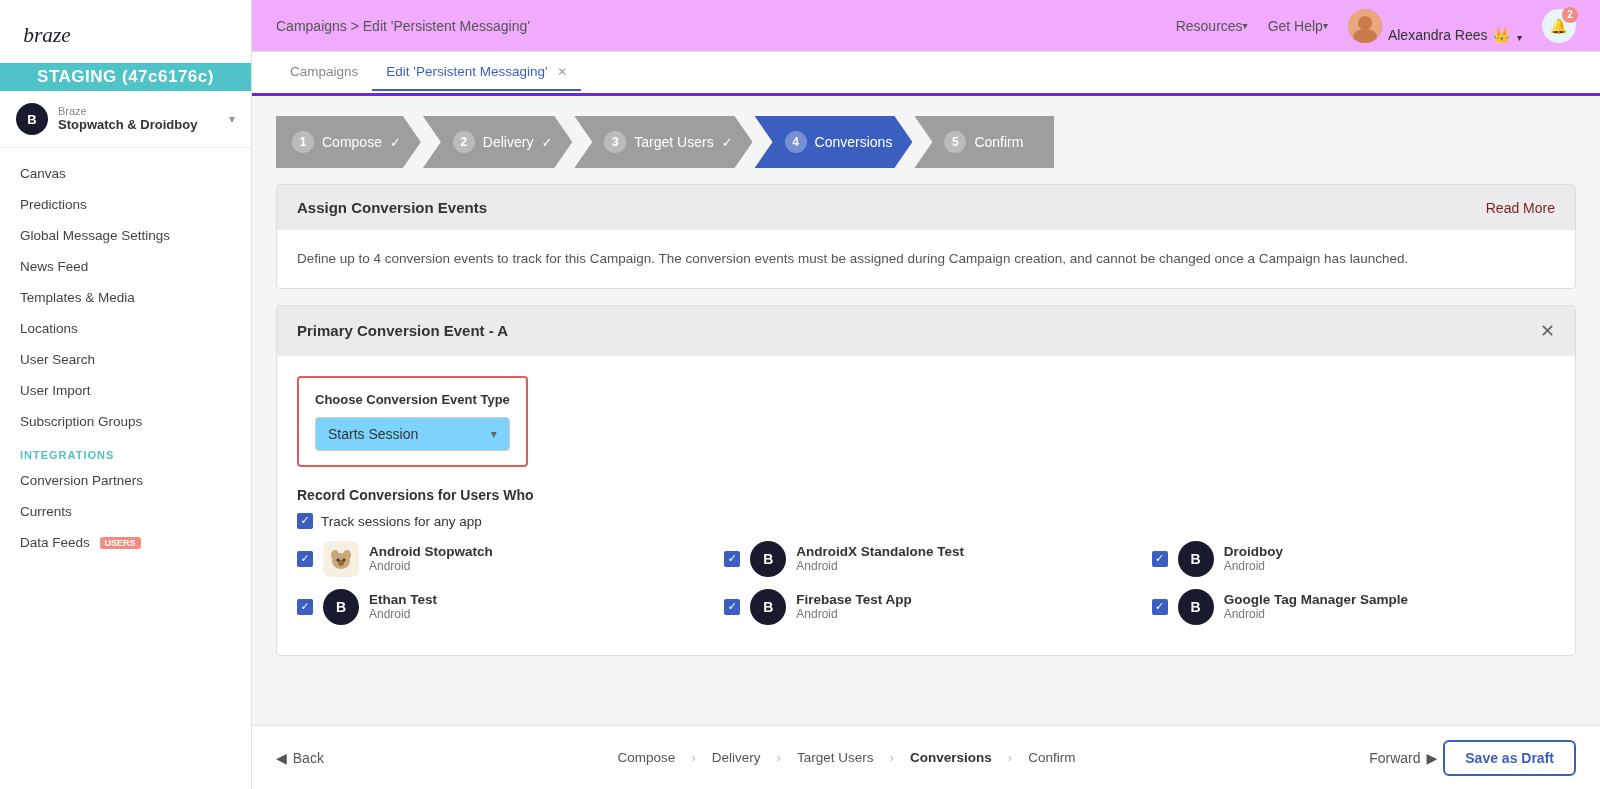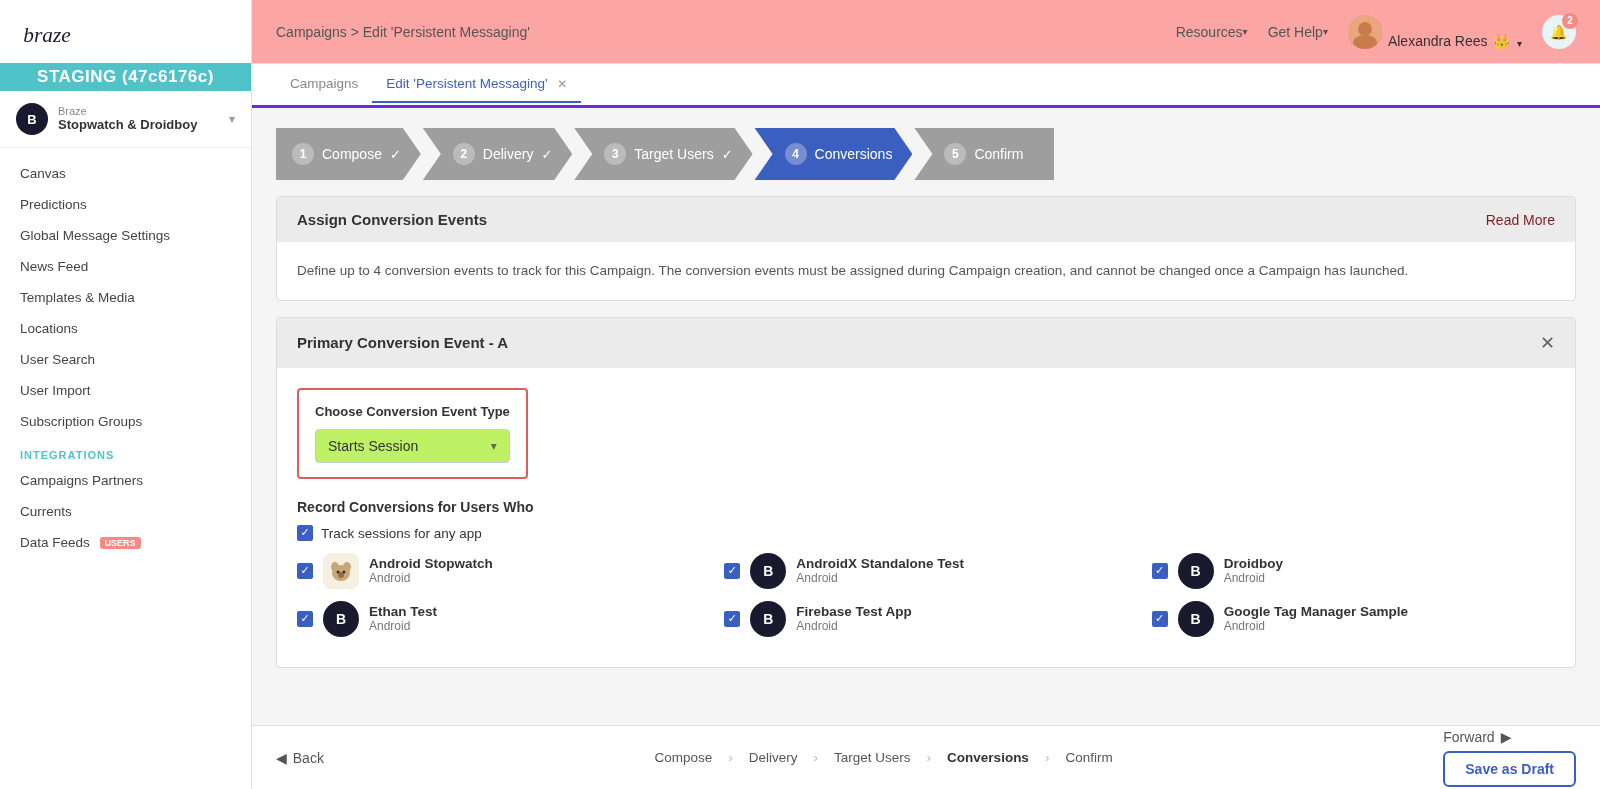--- a/index.html
+++ b/index.html
@@ -19,21 +19,21 @@
     .sidebar-nav { padding: 10px 0; flex: 1; }
     .nav-item { padding: 8px 20px; color: #444; cursor: pointer; font-size: 13.5px; }
     .nav-section-title { padding: 12px 20px 4px; font-size: 11px; font-weight: 700; color: #4fc3c8; letter-spacing: 1px; text-transform: uppercase; }
     .sidebar-relative { position: relative; }
     .beta-badge { background: #f28b82; color: #fff; font-size: 9px; font-weight: 700; padding: 1px 5px; border-radius: 3px; margin-left: 6px; vertical-align: middle; }
 
     
     .main { flex: 1; display: flex; flex-direction: column; height: 100%; overflow: hidden; }
 
     
-    .topbar { background: #fca5a5; border-bottom: 1px solid #e0e0e0; padding: 0 24px; height: 64px; display: flex; align-items: center; justify-content: space-between; flex-shrink: 0; }
+    .topbar { background: #f0abfc; border-bottom: 1px solid #e0e0e0; padding: 0 24px; height: 52px; display: flex; align-items: center; justify-content: space-between; flex-shrink: 0; }
     .topbar-breadcrumb { font-size: 14px; color: #555; }
     .topbar-right { display: flex; align-items: center; gap: 20px; }
     .topbar-btn { display: flex; align-items: center; font-size: 14px; color: #555; cursor: pointer; }
     .chevron-down { font-size: 10px; }
     .avatar { width: 34px; height: 34px; border-radius: 50%; background: linear-gradient(135deg, #f093fb, #f5576c); display: flex; align-items: center; justify-content: center; overflow: hidden; }
     .user-info { display: flex; align-items: flex-end; gap: 6px; cursor: pointer; }
     .crown { font-size: 14px; }
     .notification-btn { position: relative; width: 34px; height: 34px; border-radius: 50%; background: #e8f4f8; display: flex; align-items: center; justify-content: center; cursor: pointer; }
     .notification-badge { position: absolute; top: -2px; right: -2px; background: #f28b82; color: #fff; border-radius: 50%; width: 16px; height: 16px; font-size: 10px; display: flex; align-items: center; justify-content: center; font-weight: 700; }
 
@@ -66,21 +66,21 @@
 
     
     .conversion-card { background: #fff; border: 1px solid #ddd; border-radius: 4px; margin: 0 24px 16px; }
     .conversion-card-header { background: #ebebeb; padding: 14px 20px; border-radius: 4px 4px 0 0; display: flex; justify-content: space-between; align-items: center; }
     .close-btn { cursor: pointer; font-size: 18px; color: #666; }
     .conversion-card-body { padding: 20px; }
 
     
     .event-type-box { border: 2px solid #e05c5c; border-radius: 4px; padding: 14px 16px; display: inline-block; min-width: 220px; margin-bottom: 20px; }
     .event-type-label { font-size: 13px; font-weight: 600; color: #333; margin-bottom: 10px; }
-    .event-type-select { display: flex; align-items: center; justify-content: space-between; background: #bef264; border: 1px solid #ccc; border-radius: 4px; padding: 8px 12px; cursor: pointer; min-width: 190px; font-size: 14px; }
+    .event-type-select { display: flex; align-items: center; justify-content: space-between; background: #7dd3fc; border: 1px solid #ccc; border-radius: 4px; padding: 8px 12px; cursor: pointer; min-width: 190px; font-size: 14px; }
     .select-chevron { color: #666; font-size: 12px; margin-left: 10px; }
 
     
     .record-section { padding: 0 0 10px; }
     .record-title { font-size: 14px; font-weight: 600; color: #333; margin-bottom: 10px; }
     .checkbox-row { display: flex; align-items: flex-end; gap: 8px; margin-bottom: 12px; font-size: 13.5px; }
     .checkbox-blue { width: 16px; height: 16px; background: #3b5fc0; border-radius: 2px; display: flex; align-items: center; justify-content: center; flex-shrink: 0; }
     .checkbox-blue::after { content: '✓'; color: #fff; font-size: 11px; }
     .apps-grid { display: grid; grid-template-columns: repeat(3, 1fr); gap: 12px 24px; }
     .app-item { display: flex; align-items: center; gap: 10px; }
@@ -91,21 +91,21 @@
     .app-name { font-size: 13.5px; font-weight: 600; }
     .app-platform { font-size: 12px; color: #777; }
 
     
     .bottom-bar { background: #fff; border-top: 1px solid #e0e0e0; padding: 0 24px; height: 64px; display: flex; align-items: center; justify-content: space-between; flex-shrink: 0; }
     .bottom-nav { display: flex; align-items: center; gap: 16px; font-size: 13.5px; color: #666; }
     .bottom-nav .step-label { color: #555; }
     .bottom-nav .step-label.active-step { font-weight: 700; color: #333; }
     .bottom-nav .separator { color: #bbb; }
     .back-btn { display: flex; align-items: center; gap: 6px; color: #555; cursor: pointer; font-size: 14px; }
-    .bottom-right { display: flex; gap: 6px; flex-direction: column; }
+    .bottom-right { display: flex; gap: 6px; }
     .forward-btn { display: flex; align-items: center; gap: 6px; color: #555; cursor: pointer; font-size: 14px; }
     .save-draft-btn { background: #fff; border: 2px solid #3b5fc0; color: #3b5fc0; padding: 8px 20px; border-radius: 6px; font-size: 14px; font-weight: 600; cursor: pointer; }
 
     
     .content::-webkit-scrollbar { width: 6px; }
     .content::-webkit-scrollbar-track { background: #f0f0f0; }
     .content::-webkit-scrollbar-thumb { background: #ccc; border-radius: 3px; }
   </style>
 </head>
 <body>
@@ -131,21 +131,21 @@
     <div class="nav-item">Global Message Settings</div>
     <div class="nav-item">News Feed</div>
     <div class="nav-item">Templates &amp; Media</div>
     <div class="nav-item">Locations</div>
 
     <div class="nav-item">User Search</div>
     <div class="nav-item">User Import</div>
     <div class="nav-item">Subscription Groups</div>
 
     <div class="nav-section-title">INTEGRATIONS</div>
-    <div class="nav-item">Campaigns Partners</div>
+    <div class="nav-item">Conversion Partners</div>
     <div class="nav-item">Currents</div>
     <div class="nav-item">
       <span>Data Feeds</span>
       <span class="beta-badge">USERS</span>
     </div>
   </div>
 </div>
 
 <div class="main">
 

